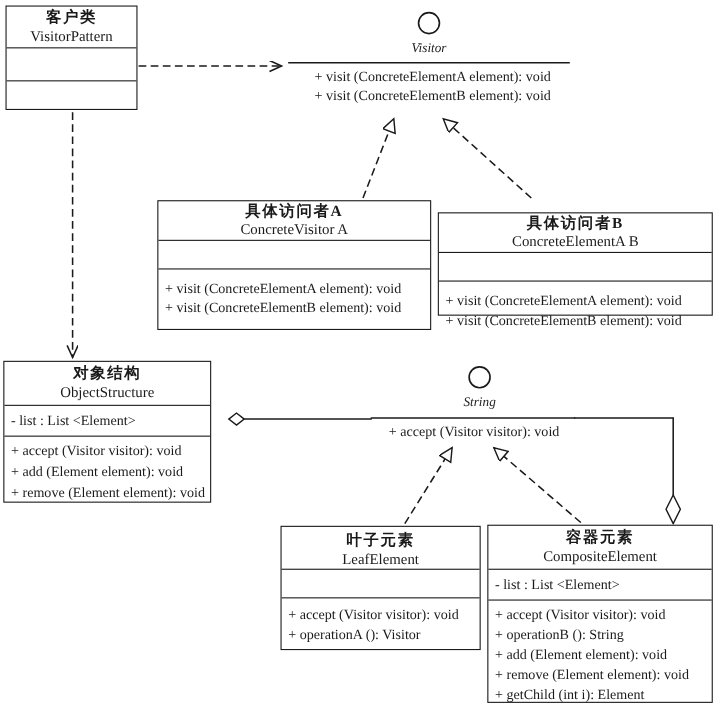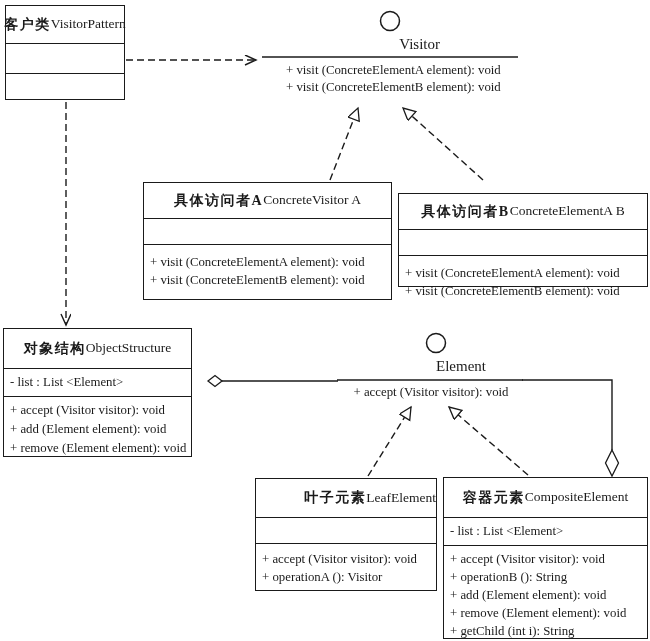--- a/index.html
+++ b/index.html
@@ -11,29 +11,29 @@
   }
   .canvas { position:relative; width:650px; height:641px; background:#fff; overflow:hidden; }
   .svg-layer { position:absolute; left:0; top:0; width:650px; height:641px; }
 
   .uml-class {
     position:absolute; border:1.6px solid #1a1a1a; background:#fff;
     display:flex; flex-direction:column;
   }
   .uml-class .title {
     border-bottom:1.6px solid #1a1a1a;
-    display:flex; flex-direction:row; align-items:center; justify-content:center;
+    display:flex; flex-direction:column; align-items:center; justify-content:center;
     flex:0 0 auto;
   }
   .cn { font-size:14px; font-weight:600; letter-spacing:1.5px; line-height:1.25; white-space:nowrap; }
   .en { font-size:13.5px; line-height:1.2; white-space:nowrap; }
   .attrs { border-bottom:1.6px solid #1a1a1a; padding:4px 6px 0; flex:0 0 auto; }
   .methods { padding:5px 6px 2px; flex:1 1 auto; }
   .m { font-size:12.8px; line-height:18px; white-space:nowrap; }
-  .iface-text { position:absolute; font-size:15px; text-align:right; white-space:nowrap; }
+  .iface-text { position:absolute; font-size:12px; text-align:center; white-space:nowrap;font-style:italic; }
   .iface-m { position:absolute; font-size:12.8px; line-height:17px; white-space:nowrap; }
 </style>
 </head>
 <body>
 
 <div class="canvas">
 
   <svg class="svg-layer" viewBox="0 0 650 641" xmlns="http://www.w3.org/2000/svg">
     <defs>
       <marker id="vee" markerWidth="14" markerHeight="12" refX="12" refY="5" orient="auto" markerUnits="userSpaceOnUse">
@@ -114,21 +114,21 @@
     <div class="attrs" style="height:28px;">
       <div class="m">- list : List &lt;Element&gt;</div>
     </div>
     <div class="methods" style="padding-top:4px;">
       <div class="m" style="line-height:19px;">+ accept (Visitor visitor): void</div>
       <div class="m" style="line-height:19px;">+ add (Element element): void</div>
       <div class="m" style="line-height:19px;">+ remove (Element element): void</div>
     </div>
   </div>
 
-  <div class="iface-text" style="left:386px; top:358px; width:100px;">Element</div>
+  <div class="iface-text" style="left:386px; top:358px; width:100px;">String</div>
   <div class="iface-m" style="left:339px; top:384px; width:184px; text-align:center;">+ accept (Visitor visitor): void</div>
 
   <div class="uml-class" style="left:255px; top:478px; width:182px; height:113px;">
     <div class="title" style="height:39px;justify-content:flex-end;">
       <div class="cn">叶子元素</div>
       <div class="en">LeafElement</div>
     </div>
     <div class="attrs" style="height:26px;"></div>
     <div class="methods" style="padding-top:6px;">
       <div class="m">+ accept (Visitor visitor): void</div>
@@ -142,17 +142,17 @@
       <div class="en">CompositeElement</div>
     </div>
     <div class="attrs" style="height:28px;">
       <div class="m">- list : List &lt;Element&gt;</div>
     </div>
     <div class="methods" style="padding-top:4px;">
       <div class="m">+ accept (Visitor visitor): void</div>
       <div class="m">+ operationB (): String</div>
       <div class="m">+ add (Element element): void</div>
       <div class="m">+ remove (Element element): void</div>
-      <div class="m">+ getChild (int i): String</div>
+      <div class="m">+ getChild (int i): Element</div>
     </div>
   </div>
 
 </div>
 
 </body></html>

